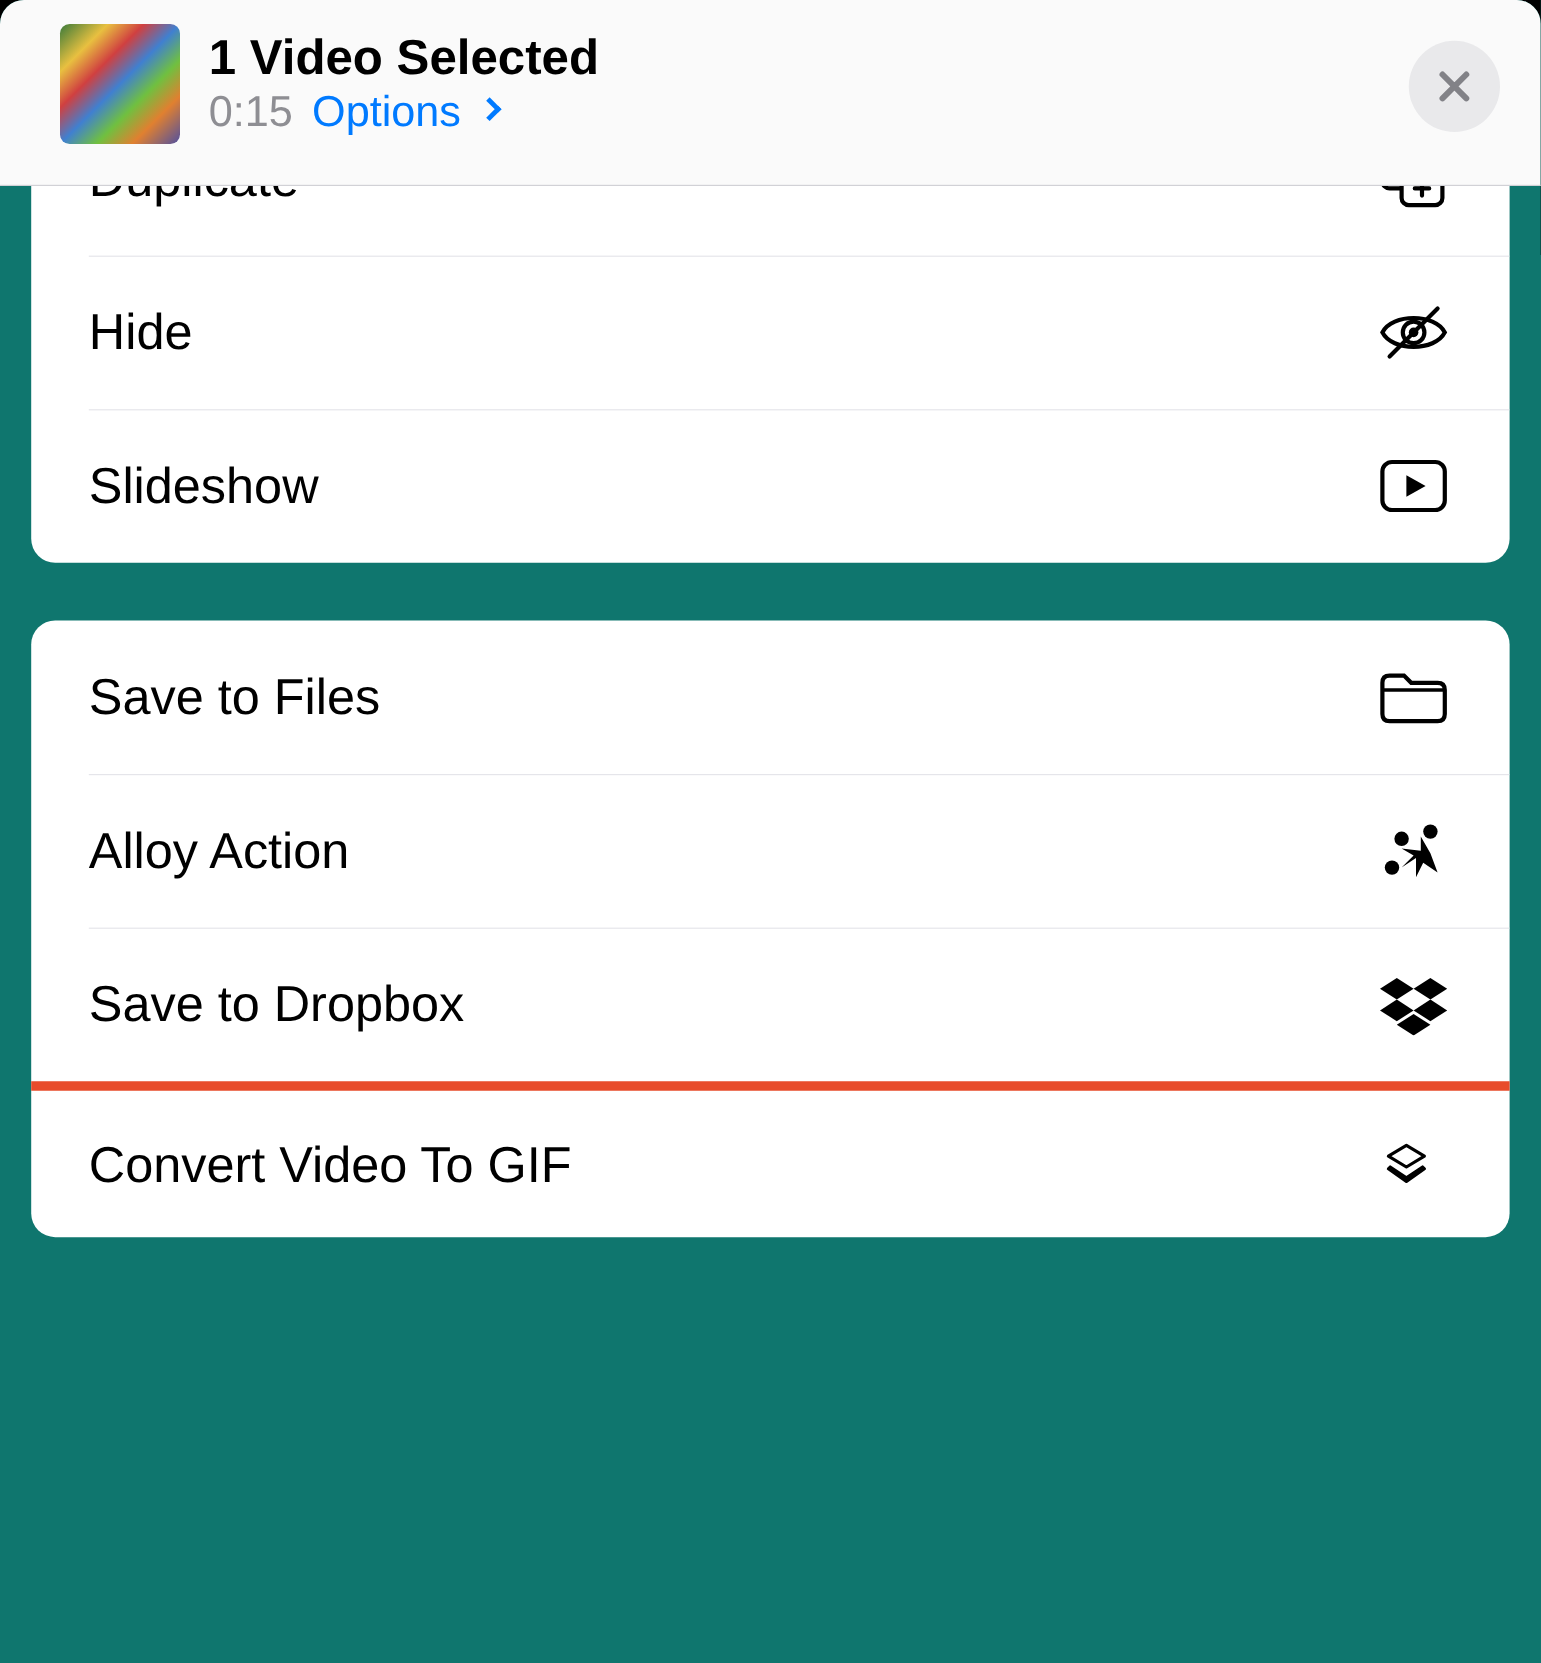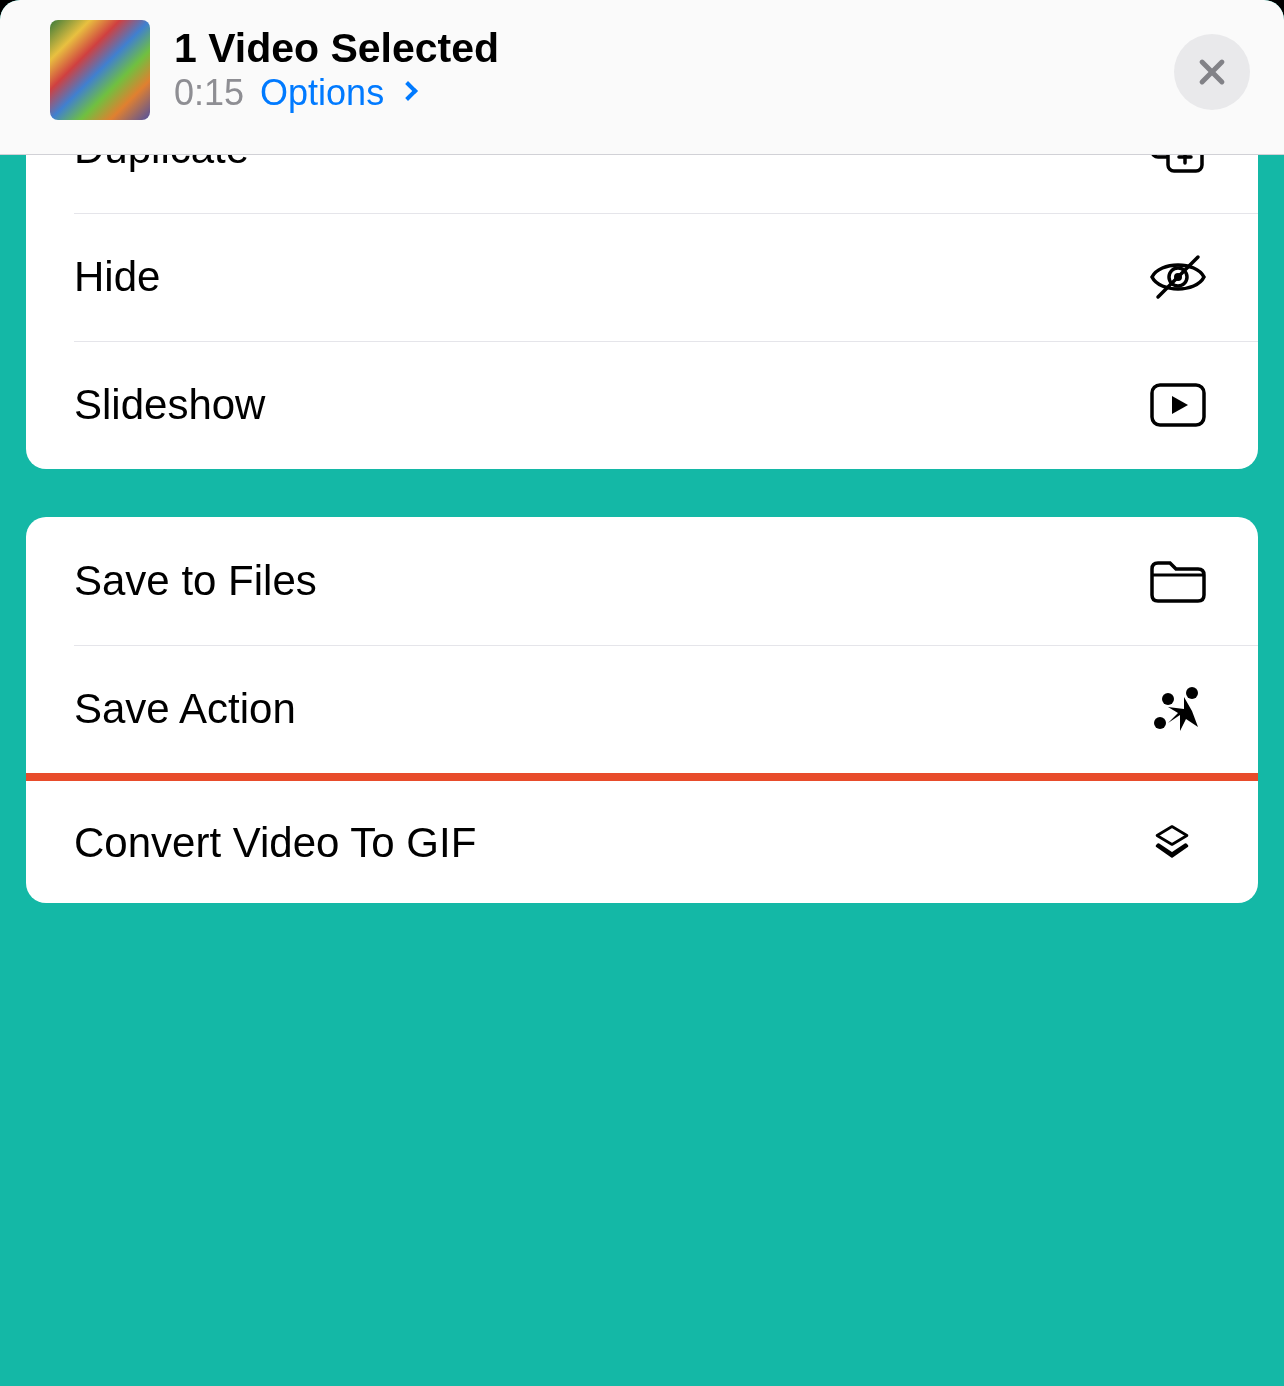--- a/index.html
+++ b/index.html
@@ -8,21 +8,21 @@
       box-sizing: border-box;
     }
     body {
       font-family: -apple-system, BlinkMacSystemFont, "Helvetica Neue", sans-serif;
       background: #000;
       width: 1284px;
       height: 1386px;
       overflow: hidden;
     }
     .sheet {
-      background: #14b8a6;
+      background: #0f766e;
       border-radius: 20px 20px 0 0;
       width: 100%;
       height: 100%;
       overflow: hidden;
       display: flex;
       flex-direction: column;
     }
     .header {
       background: #fafafa;
       display: flex;
@@ -212,27 +212,39 @@
       <div class="row">
         <span class="row-label">Save to Files</span>
         <span class="row-icon">
           <svg viewBox="0 0 64 52">
             <path d="M6 14 C6 10 8 8 12 8 L24 8 L30 14 L52 14 C56 14 58 16 58 20 L58 40 C58 44 56 46 52 46 L12 46 C8 46 6 44 6 40 Z" fill="none" stroke="#000" stroke-width="3.5"></path>
             <line x1="6" y1="20" x2="58" y2="20" stroke="#000" stroke-width="3"></line>
           </svg>
         </span>
       </div>
       <div class="row">
-        <span class="row-label">Save Action</span>
+        <span class="row-label">Alloy Action</span>
         <span class="row-icon">
           <svg viewBox="0 0 64 52">
             <circle cx="22" cy="16" r="6" fill="#000"></circle>
             <circle cx="46" cy="10" r="6" fill="#000"></circle>
             <circle cx="14" cy="40" r="6" fill="#000"></circle>
             <path d="M46 28 L52 44 L40 36 L34 48 L34 32 L22 40 L32 30 L22 24 L38 26 L38 14 Z" fill="#000"></path>
+          </svg>
+        </span>
+      </div>
+      <div class="row">
+        <span class="row-label">Save to Dropbox</span>
+        <span class="row-icon">
+          <svg viewBox="0 0 64 52">
+            <path d="M18 4 L32 13 L18 22 L4 13 Z" fill="#000"></path>
+            <path d="M46 4 L60 13 L46 22 L32 13 Z" fill="#000"></path>
+            <path d="M18 22 L32 31 L18 40 L4 31 Z" fill="#000"></path>
+            <path d="M46 22 L60 31 L46 40 L32 31 Z" fill="#000"></path>
+            <path d="M32 34 L46 43 L32 52 L18 43 Z" fill="#000"></path>
           </svg>
         </span>
       </div>
       <div class="highlight">
         <div class="row">
           <span class="row-label">Convert Video To GIF</span>
           <span class="row-icon">
             <svg viewBox="0 0 64 52" style="width:48px;height:52px">
               <path d="M24 4 L44 16 L24 28 L4 16 Z" fill="none" stroke="#000" stroke-width="3.5" stroke-linejoin="round"></path>
               <path d="M6 28 L24 40 L42 28 L44 30 L24 44 L4 30 Z" fill="none" stroke="#000" stroke-width="3.5" stroke-linejoin="round"></path>

